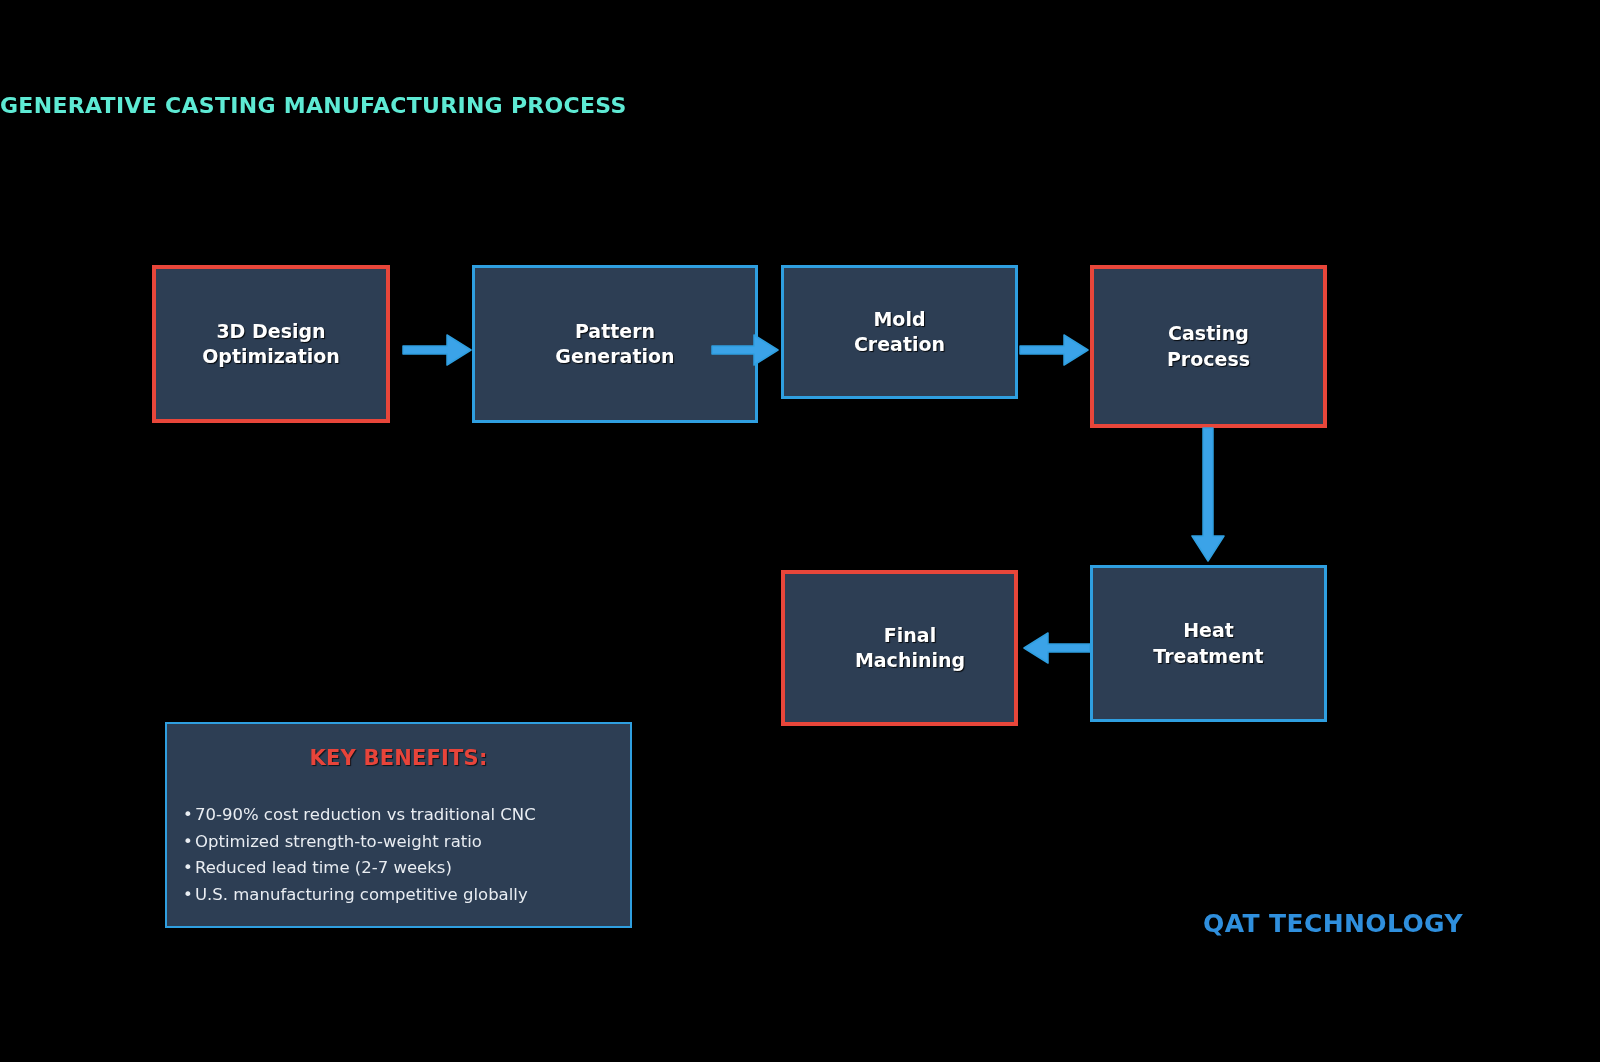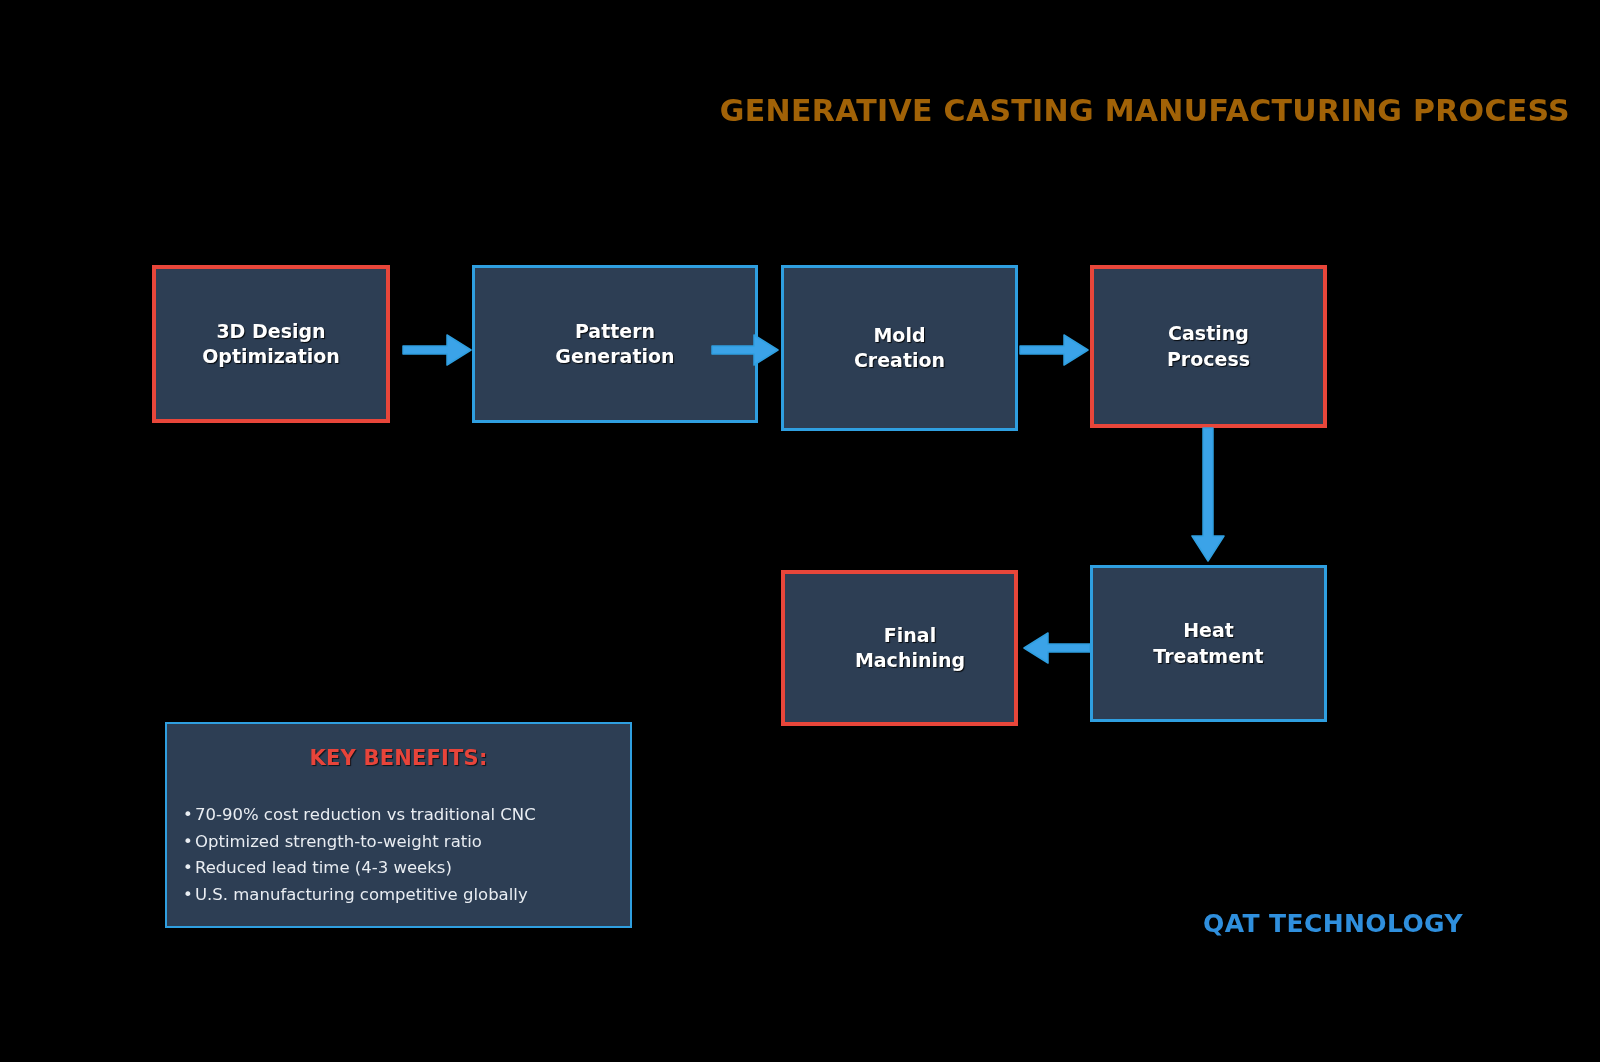--- a/index.html
+++ b/index.html
@@ -22,23 +22,23 @@
     height: 1062px;
     background: #000000;
   }
 
   
   .diagram-title {
     position: absolute;
     left: 0;
     top: 93px;
     width: 1570px;
-    text-align: right;
-    color: #a16207;
-    font-size: 30px;
+    text-align: left;
+    color: #5eead4;
+    font-size: 22px;
     font-weight: bold;
     letter-spacing: 0.3px;
     white-space: nowrap;
   }
 
   
   .node {
     position: absolute;
     background: #2d3e54;
     box-sizing: border-box;
@@ -126,21 +126,21 @@
   <div class="node red" id="node-design" style="left:152px; top:265px; width:238px; height:158px;">
     <span class="node-label">3D Design
 Optimization</span>
   </div>
 
   <div class="node blue" id="node-pattern" style="left:472px; top:265px; width:286px; height:158px;align-items:center;">
     <span class="node-label">Pattern
 Generation</span>
   </div>
 
-  <div class="node blue" id="node-mold" style="left:781px; top:265px; width:237px; height:166px;">
+  <div class="node blue" id="node-mold" style="left:781px; top:265px; width:237px; height:134px;">
     <span class="node-label">Mold
 Creation</span>
   </div>
 
   <div class="node red" id="node-casting" style="left:1090px; top:265px; width:237px; height:163px;">
     <span class="node-label">Casting
 Process</span>
   </div>
 
   <div class="node blue" id="node-heat" style="left:1090px; top:565px; width:237px; height:157px;">
@@ -181,20 +181,20 @@
     <svg width="70" height="40" viewBox="0 0 70 40">
       <path d="M68,16 L26,16 L26,5 L2,20 L26,35 L26,24 L68,24 Z" fill="#3ba3e8" stroke="#2f9fe0" stroke-width="1.5" stroke-linejoin="round"></path>
     </svg>
   </div>
 
   <div id="benefits-panel">
     <div id="benefits-title">KEY BENEFITS:</div>
     <ul id="benefits-list">
       <li>70-90% cost reduction vs traditional CNC</li>
       <li>Optimized strength-to-weight ratio</li>
-      <li>Reduced lead time (4-3 weeks)</li>
+      <li>Reduced lead time (2-7 weeks)</li>
       <li>U.S. manufacturing competitive globally</li>
     </ul>
   </div>
 
   <div id="watermark">QAT TECHNOLOGY</div>
 
 </div>
 
 </body></html>

